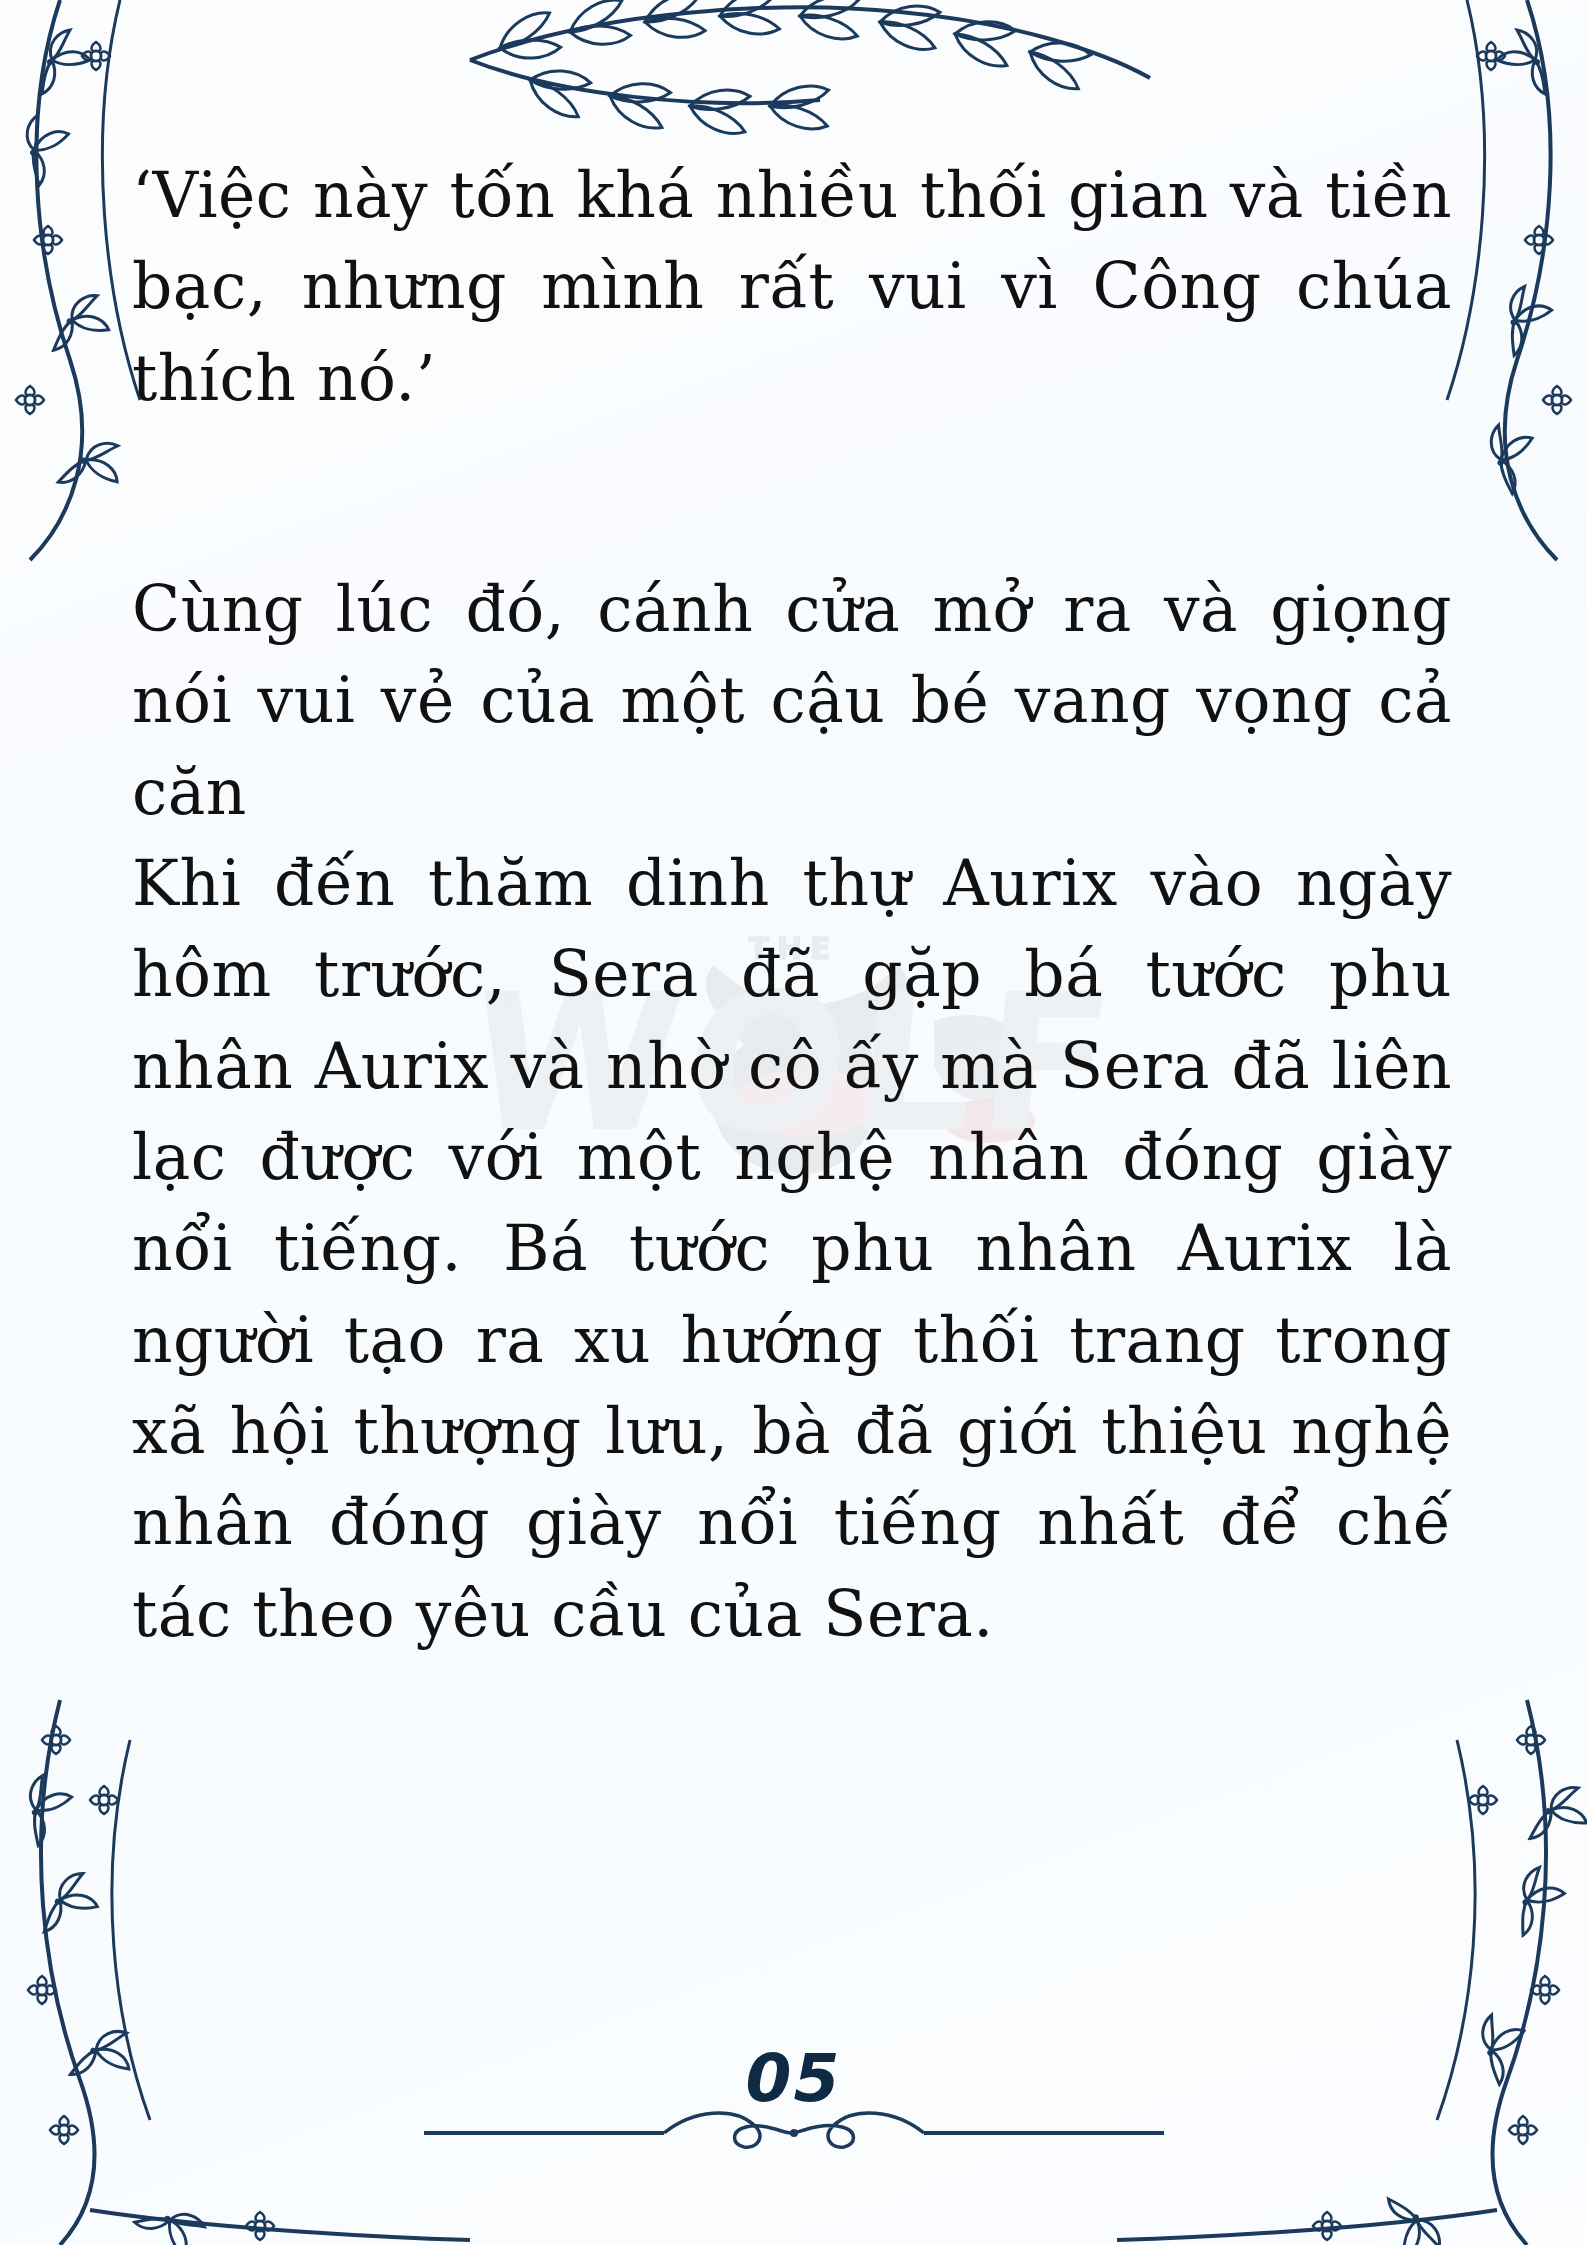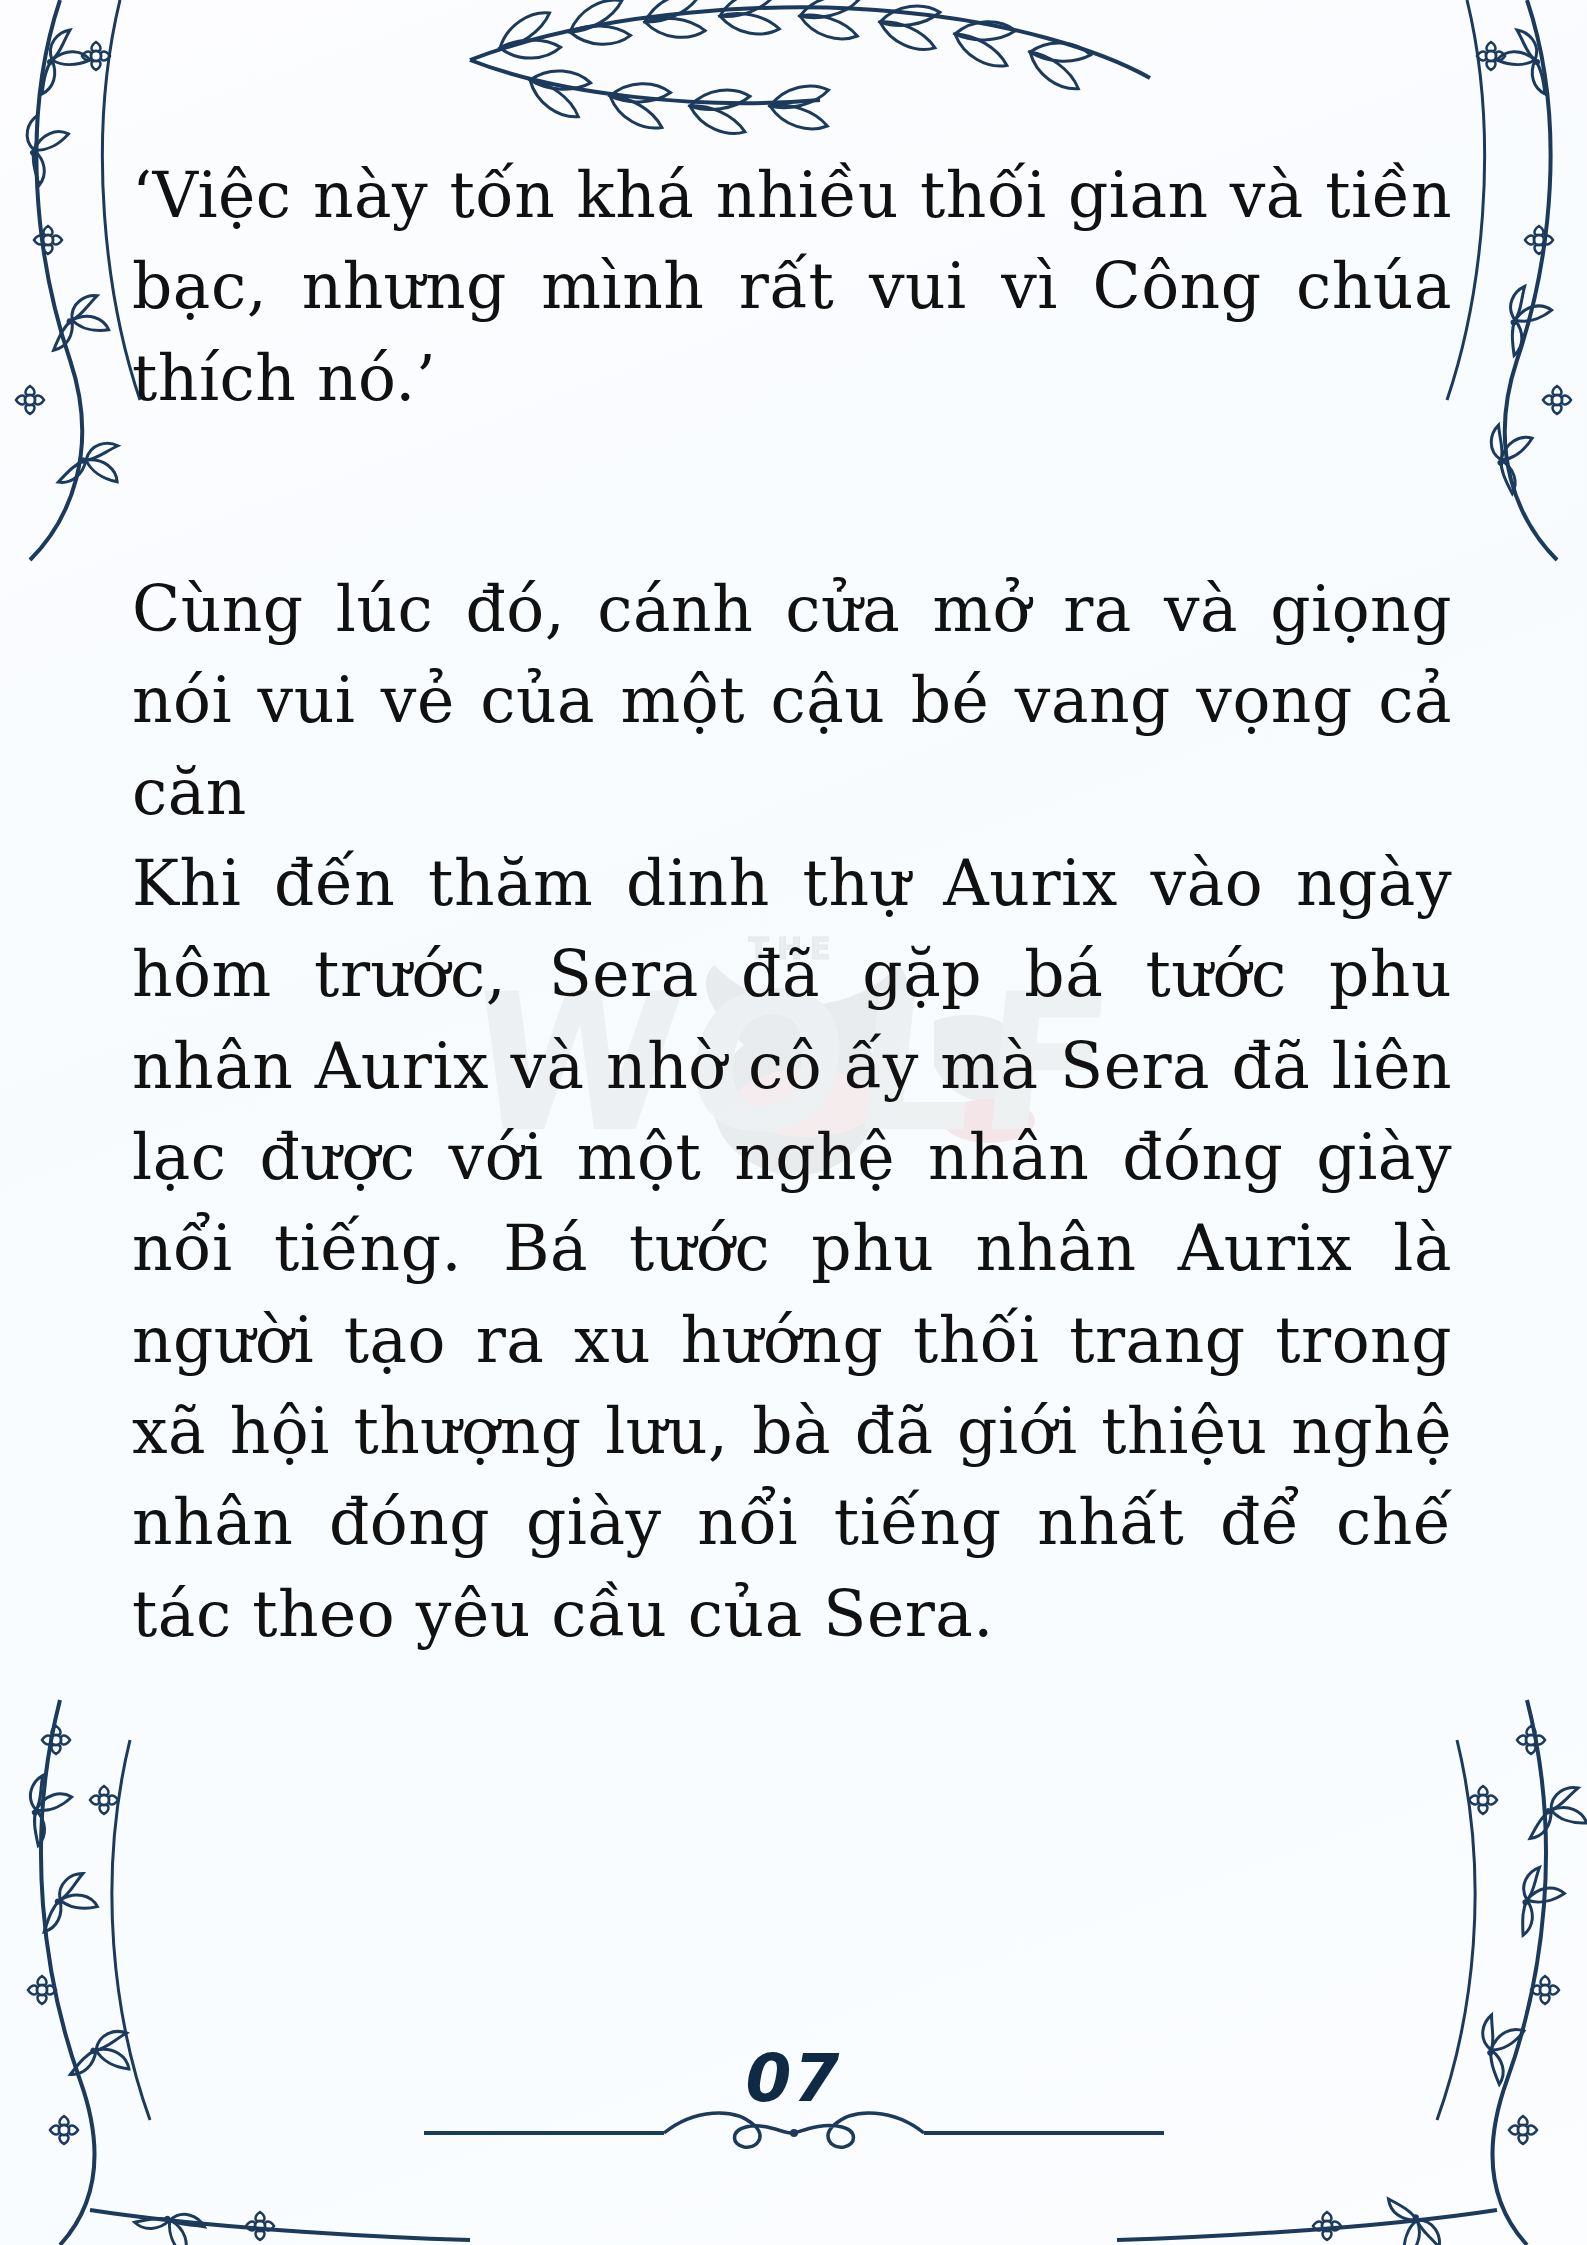--- a/index.html
+++ b/index.html
@@ -216,21 +216,21 @@
     <div class="wm-text-top">THE</div>
     <div class="wm-text-main">WOLF</div>
   </div>
 
   <div class="content">
     <p class="para para-1">‘Việc này tốn khá nhiều thối gian và tiền bạc, nhưng mình rất vui vì Công chúa thích nó.’</p>
     <p class="para last">Cùng lúc đó, cánh cửa mở ra và giọng nói vui vẻ của một cậu bé vang vọng cả căn</p>
     <p class="para para-2">Khi đến thăm dinh thự Aurix vào ngày hôm trước, Sera đã gặp bá tước phu nhân Aurix và nhờ cô ấy mà Sera đã liên lạc được với một nghệ nhân đóng giày nổi tiếng. Bá tước phu nhân Aurix là người tạo ra xu hướng thối trang trong xã hội thượng lưu, bà đã giới thiệu nghệ nhân đóng giày nổi tiếng nhất để chế tác theo yêu cầu của Sera.</p>
   </div>
 
-  <div class="page-number">07</div>
+  <div class="page-number">05</div>
 
   <svg class="footer-rule" viewBox="0 0 760 60">
     <path d="M10,34 L250,34" stroke="#1b3a5c" stroke-width="4" fill="none"></path>
     <path d="M510,34 L750,34" stroke="#1b3a5c" stroke-width="4" fill="none"></path>
     <path d="M250,34 C280,10 320,8 340,26 C352,37 344,50 330,48 C318,46 316,32 332,28 C352,23 372,36 380,34
              C388,32 408,23 428,28 C444,32 442,46 430,48 C416,50 408,37 420,26 C440,8 480,10 510,34" stroke="#1b3a5c" stroke-width="3.5" fill="none"></path>
     <circle cx="380" cy="34" r="4" fill="#1b3a5c"></circle>
   </svg>
 
 </div>

